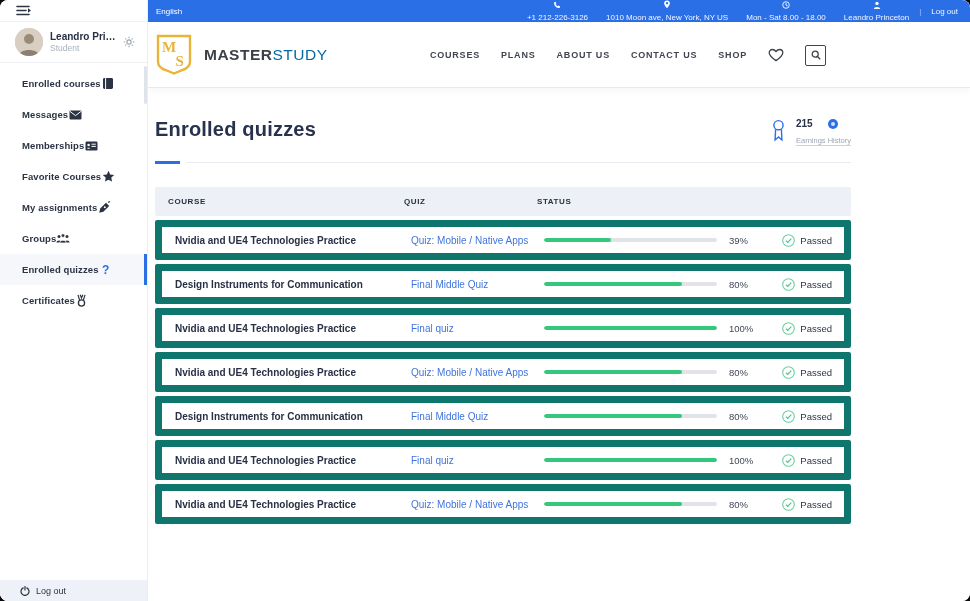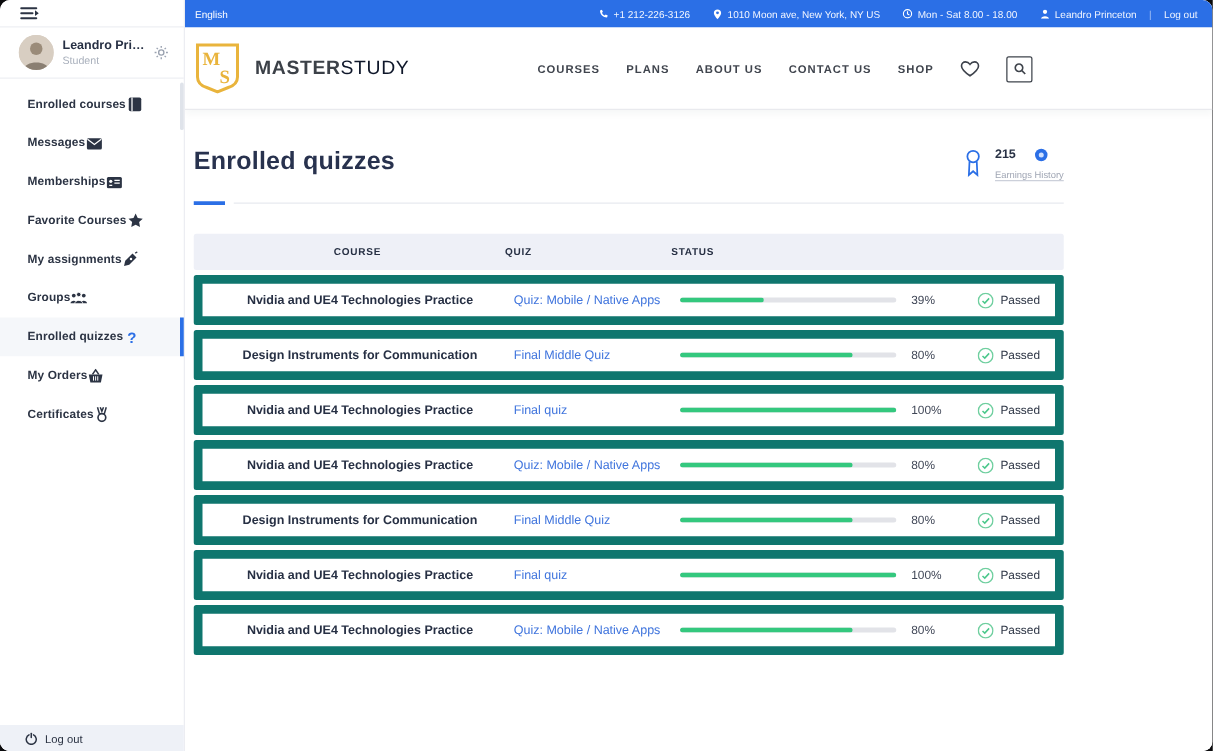--- a/index.html
+++ b/index.html
@@ -35,32 +35,32 @@
   .sb-logout span { font-size:9px; color:#2c3444; }
   .sb-scroll { position:absolute; right:0; top:66px; width:3px; height:38px; background:#dfe3ea; border-radius:2px; }
 
   
   .main { position:absolute; left:148px; top:0; right:0; bottom:0; background:#fff; }
 
   
   .topbar { height:22px; background:#2b6fe6; display:flex; align-items:center;
             padding:0 12px 0 8px; color:#fff; font-size:8px; }
   .topbar .spacer { flex:1; }
-  .tb-item { display:flex; align-items:center; gap:4px; margin-left:18px; white-space:nowrap; color:#f2f6ff; }
+  .tb-item { display:flex; align-items:center; gap:4px; margin-left:18px; white-space:nowrap; color:#f2f6ff;flex-direction:column; }
   .tb-sep { margin-left:10px; opacity:.55; }
   .tb-link { margin-left:10px; cursor:pointer; color:#f2f6ff; }
   .tb-lang { cursor:pointer; }
 
   
   .header { position:relative; height:66px; background:#fff;
             border-bottom:1px solid #e9eaee; box-shadow:0 3px 6px rgba(30,40,60,.04); }
   .logo { position:absolute; left:7px; top:12px; display:flex; align-items:center; gap:11px; }
   .logo-word { font-size:15.5px; letter-spacing:.5px; color:#3c4148; white-space:nowrap; }
   .logo-word .b { font-weight:800; }
-  .logo-word .r { font-weight:400; color:#0f172a; }
+  .logo-word .r { font-weight:400; color:#0369a1; }
   .nav { position:absolute; right:144px; top:0; height:66px; display:flex; align-items:center; gap:21px; }
   .nav-item { font-size:9px; font-weight:700; letter-spacing:.8px; color:#40454e; cursor:pointer; white-space:nowrap; }
   .hdr-heart { display:flex; cursor:pointer; }
   .hdr-search { width:21px; height:21px; border:1.5px solid #3f444c; border-radius:2px;
                 display:flex; align-items:center; justify-content:center; cursor:pointer; }
 
   
   .content { position:relative; padding:30px 119px 0 7px; }
   .title-row { display:flex; align-items:flex-start; }
   .page-title { font-size:20px; font-weight:700; color:#28324e; letter-spacing:.2px; }
@@ -76,21 +76,21 @@
 
   .divider { margin-top:14px; display:flex; align-items:center; gap:7px; }
   .divider .blue { width:25px; height:3px; background:#2b6fe6; }
   .divider .line { flex:1; height:1px; background:#e8eaef; }
 
   
   .tbl { width:696px; margin-top:23px; }
   .tbl-head { height:29px; background:#eef0f7; border-radius:2px; display:flex; align-items:center;
               padding-left:13px; }
   .th { font-size:8px; font-weight:700; letter-spacing:.6px; color:#273044; }
-  .col-course { flex:0 0 236px;text-align:center; }
+  .col-course { flex:0 0 236px; }
   .col-quiz { flex:0 0 133px; }
   .col-status { flex:1; display:flex; align-items:center; }
   .row { height:40px; border:7px solid #0f766e; border-radius:2px; background:#fff;
          display:flex; align-items:center; padding-left:13px; margin-top:4px; }
   .row:first-of-type { margin-top:7px; }
   .course { font-size:10px; font-weight:700; color:#273044; padding-right:10px; }
   .quiz-link { font-size:10px; color:#3f74dd; cursor:pointer; padding-right:8px; }
   .bar { width:173px; height:4px; border-radius:2px; background:#e2e3e8; overflow:hidden; flex:0 0 173px; }
   .fill { height:100%; border-radius:2px; background:#34c87e; }
   .pct { font-size:9.5px; color:#404757; margin-left:12px; width:34px; }
@@ -206,32 +206,20 @@
               </svg>
             </span>
       </div>
       <div class="sb-item active">
         <span class="lbl">Enrolled quizzes</span>
         <span class="ic">
               <span class="q-glyph">?</span>
             </span>
       </div>
       <div class="sb-item">
-        <span class="lbl">My Orders</span>
-        <span class="ic">
-              <svg width="13" height="12" viewBox="0 0 13 12">
-                <path d="M4 4.5 L6.5 0.8 L9 4.5" stroke="#2c3444" stroke-width="1.2" fill="none"></path>
-                <path d="M1 4.5 H12 L10.7 11 H2.3 Z" fill="#2c3444"></path>
-                <line x1="4.8" y1="6" x2="4.8" y2="9.5" stroke="#fff" stroke-width="0.8"></line>
-                <line x1="6.5" y1="6" x2="6.5" y2="9.5" stroke="#fff" stroke-width="0.8"></line>
-                <line x1="8.2" y1="6" x2="8.2" y2="9.5" stroke="#fff" stroke-width="0.8"></line>
-              </svg>
-            </span>
-      </div>
-      <div class="sb-item">
         <span class="lbl">Certificates</span>
         <span class="ic">
               <svg width="13" height="13" viewBox="0 0 13 13">
                 <path d="M4.6 6.2 L3 0.8 M5.2 0.8 L6.5 4 7.8 0.8 M8.4 6.2 L10 0.8" stroke="#2c3444" stroke-width="1.2" fill="none"></path>
                 <circle cx="6.5" cy="9" r="3.1" fill="none" stroke="#2c3444" stroke-width="1.3"></circle>
               </svg>
             </span>
       </div>
     </nav>
 

